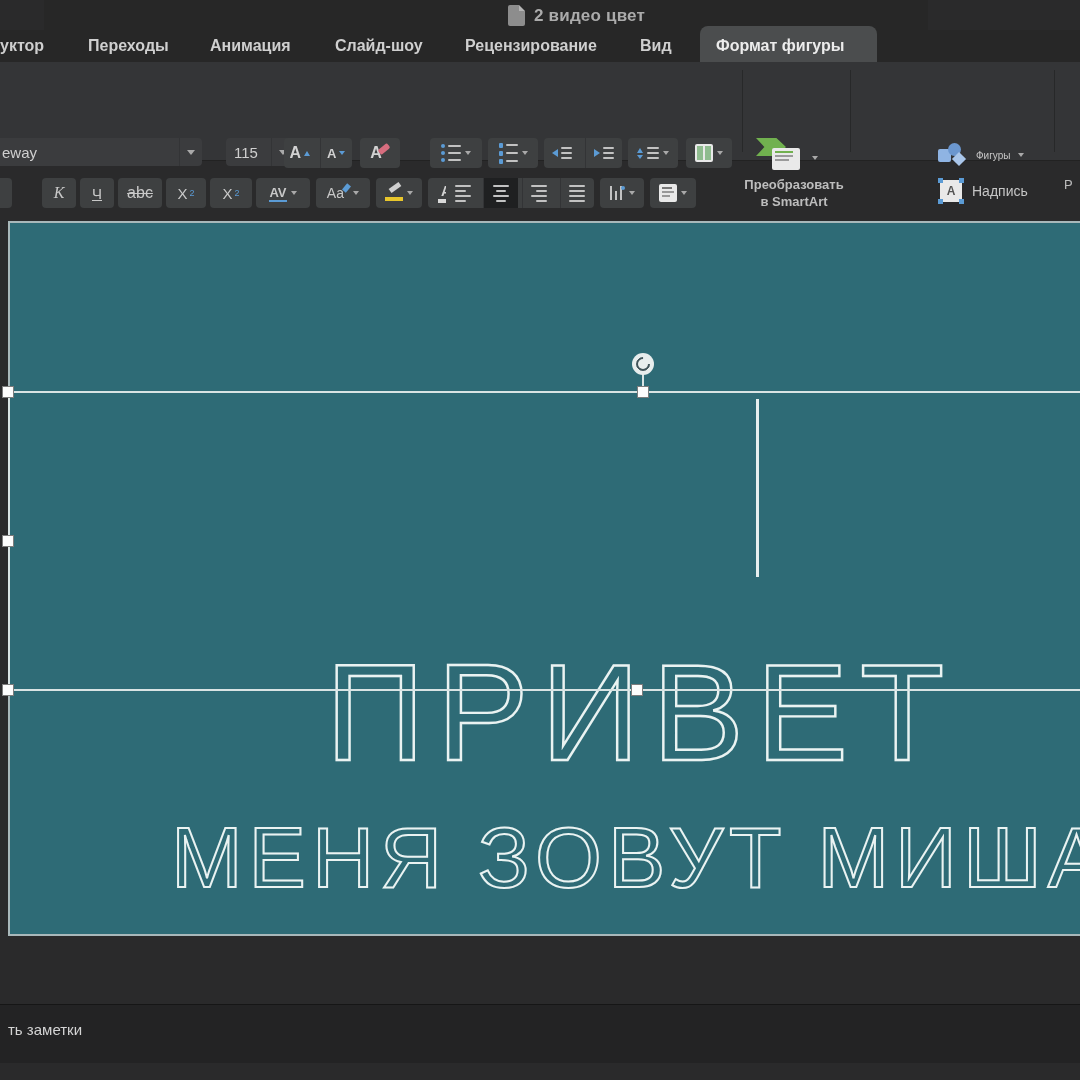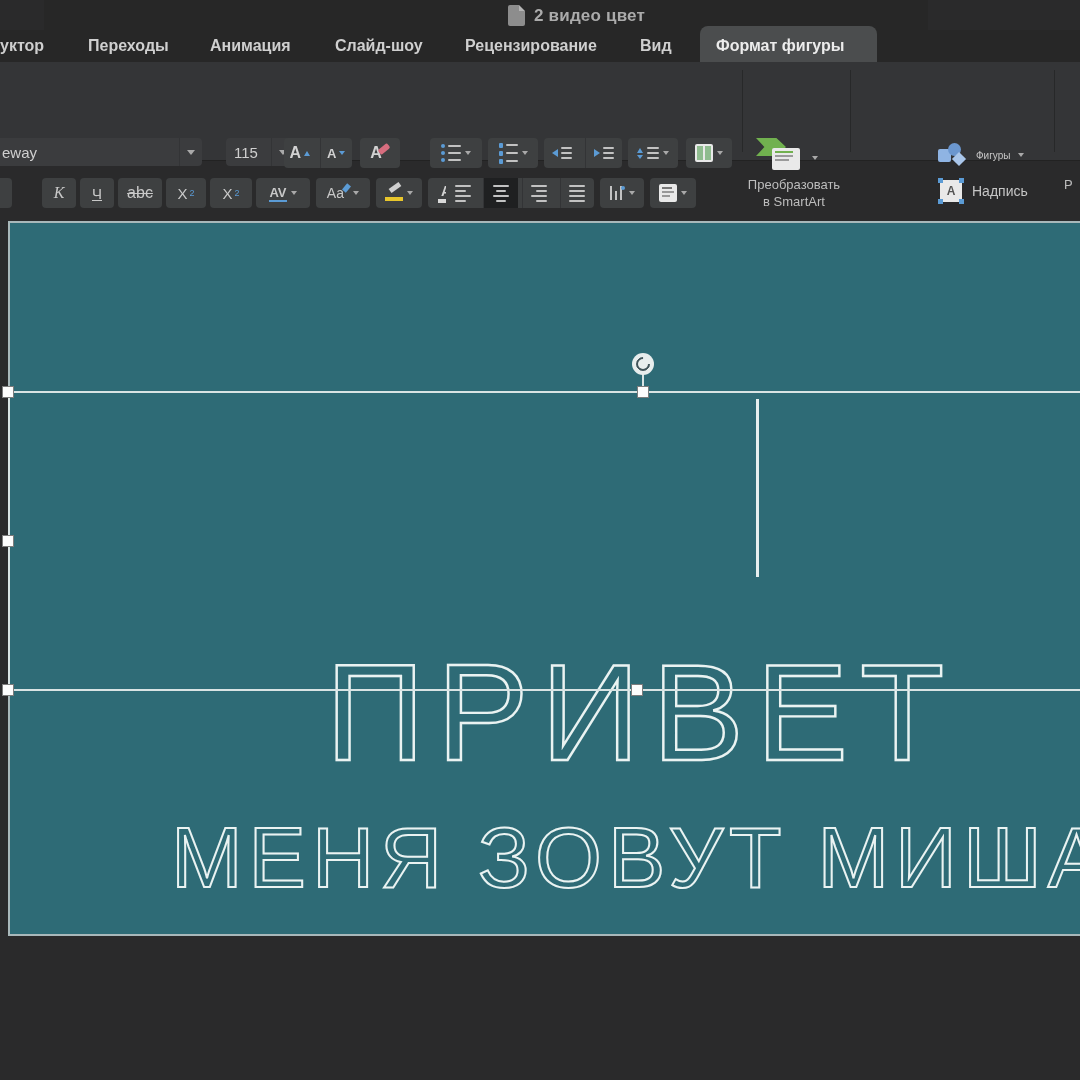--- a/index.html
+++ b/index.html
@@ -285,21 +285,21 @@
       <span style="width:18px;height:18px;background:#e9e9e9;border-radius:2px;display:flex;flex-direction:column;gap:2px;padding:3px;box-sizing:border-box;">
         <span style="height:2px;background:#777;width:10px;"></span>
         <span style="height:2px;background:#999;width:12px;"></span>
         <span style="height:2px;background:#999;width:8px;"></span>
       </span>
       <span class="car sm"></span>
     </div>
 
     <div class="vdiv" style="left:742px;"></div>
 
-    <div class="abs" style="left:748px;top:74px;width:92px;height:78px;cursor:default;">
+    <div class="abs" style="left:748px;top:74px;width:92px;height:78px;cursor:default;font-weight:bold;">
       <span class="abs" style="left:8px;top:2px;width:30px;height:18px;background:#71b14f;clip-path:polygon(0 0,68% 0,100% 50%,68% 100%,0 100%,28% 50%);"></span>
       <span class="abs" style="left:24px;top:12px;width:28px;height:22px;background:#e9e9e9;border-radius:2px;padding:3px 3px;box-sizing:border-box;">
         <span style="display:block;height:2px;background:#71b14f;width:18px;margin-bottom:2px;"></span>
         <span style="display:block;height:2px;background:#9a9a9a;width:18px;margin-bottom:2px;"></span>
         <span style="display:block;height:2px;background:#9a9a9a;width:14px;"></span>
       </span>
       <span class="car sm abs" style="left:64px;top:20px;"></span>
       <span class="glabel" style="left:-22px;top:40px;width:136px;">
         <span>Преобразовать</span><br>
         <span>в SmartArt</span>
@@ -347,15 +347,18 @@
   <div class="rot">
       <span class="arc"></span>
     </div>
   <div class="handle" style="left:637px;top:386px;"></div>
   <div class="handle" style="left:2px;top:386px;"></div>
   <div class="handle" style="left:2px;top:535px;"></div>
   <div class="handle" style="left:2px;top:684px;"></div>
   <div class="handle" style="left:631px;top:684px;"></div>
   <div class="cursorbar"></div>
 
+  <div class="notes">
+    <div class="ph">ть заметки</div>
+  </div>
 
 
 </div>
 
 </body></html>

